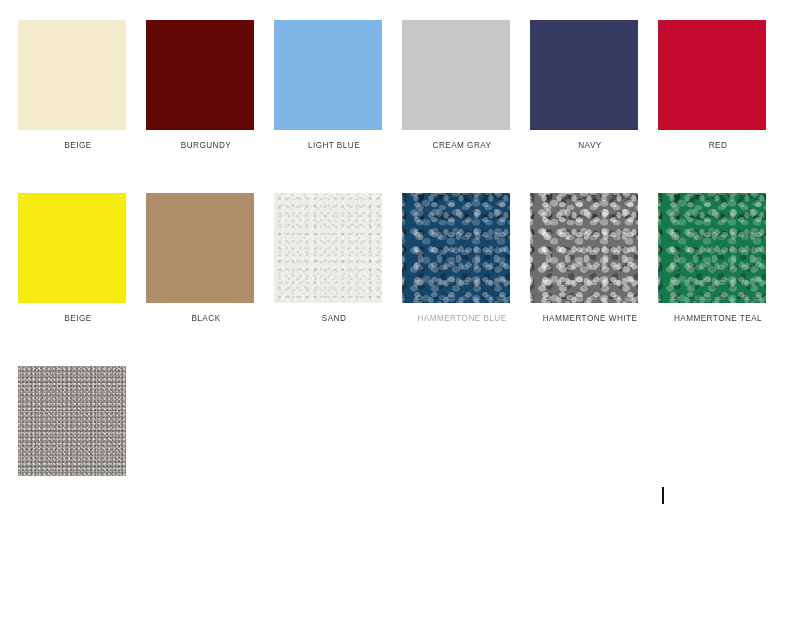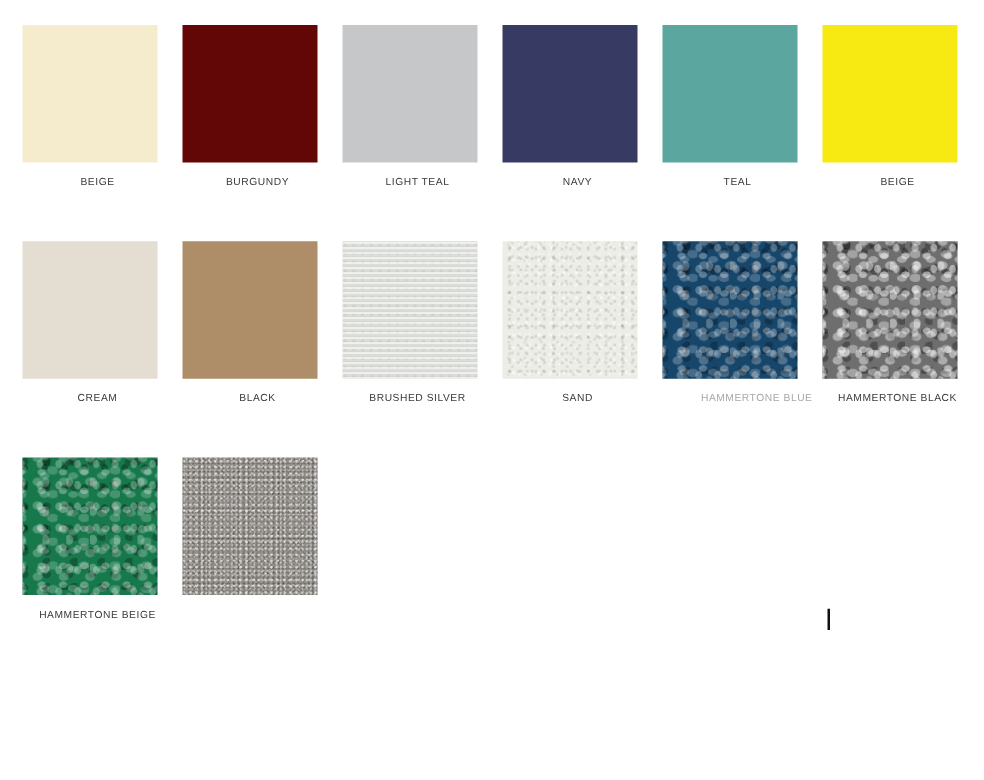--- a/index.html
+++ b/index.html
@@ -42,21 +42,21 @@
   .swatch-label {
     display: block;
     text-align: center;
     font-size: 8.2px;
     letter-spacing: 0.45px;
     color: #3a3a3a;
     margin-top: 10px;
     line-height: 11px;
     white-space: nowrap;
   }
-  .swatch-label.muted { color: #a8a8a8; text-align: right; }
+  .swatch-label.muted { color: #a8a8a8; }
 
   
   .chip-outline { box-shadow: inset 0 0 0 1px #e4e4e4; }
 
   
   .tex-sand::after,
   .tex-silvergrain::after {
     content: "";
     position: absolute;
     inset: -30%;
@@ -141,61 +141,57 @@
 <div id="swatch-grid">
     <div class="swatch-cell">
       <div class="swatch-chip " style="background-color: rgb(245, 235, 205);"></div>
       <span class="swatch-label">BEIGE</span>
     </div>
     <div class="swatch-cell">
       <div class="swatch-chip " style="background-color: rgb(98, 7, 6);"></div>
       <span class="swatch-label">BURGUNDY</span>
     </div>
     <div class="swatch-cell">
+      <div class="swatch-chip " style="background-color: rgb(126, 182, 230);"></div>
+      <span class="swatch-label">LIGHT BLUE</span>
+    </div>
+    <div class="swatch-cell">
       <div class="swatch-chip " style="background-color: rgb(198, 199, 200);"></div>
-      <span class="swatch-label">LIGHT TEAL</span>
+      <span class="swatch-label">CREAM GRAY</span>
     </div>
     <div class="swatch-cell">
       <div class="swatch-chip " style="background-color: rgb(55, 59, 99);"></div>
       <span class="swatch-label">NAVY</span>
     </div>
     <div class="swatch-cell">
-      <div class="swatch-chip " style="background-color: rgb(91, 166, 158);"></div>
-      <span class="swatch-label">TEAL</span>
+      <div class="swatch-chip " style="background-color: rgb(194, 10, 47);"></div>
+      <span class="swatch-label">RED</span>
     </div>
     <div class="swatch-cell">
       <div class="swatch-chip " style="background-color: rgb(246, 234, 18);"></div>
       <span class="swatch-label">BEIGE</span>
     </div>
     <div class="swatch-cell">
-      <div class="swatch-chip " style="background-color: rgb(228, 222, 210);"></div>
-      <span class="swatch-label">CREAM</span>
-    </div>
-    <div class="swatch-cell">
       <div class="swatch-chip " style="background-color: rgb(174, 142, 104);"></div>
       <span class="swatch-label">BLACK</span>
-    </div>
-    <div class="swatch-cell">
-      <div class="swatch-chip tex-brushed" style="background-color: rgb(223, 226, 220);"></div>
-      <span class="swatch-label">BRUSHED SILVER</span>
     </div>
     <div class="swatch-cell">
       <div class="swatch-chip tex-sand" style="background-color: rgb(237, 237, 231);"></div>
       <span class="swatch-label">SAND</span>
     </div>
     <div class="swatch-cell">
       <div class="swatch-chip tex-hammer" style="background-color: rgb(23, 70, 107);"></div>
       <span class="swatch-label muted">HAMMERTONE BLUE</span>
     </div>
     <div class="swatch-cell">
       <div class="swatch-chip tex-hammer light" style="background-color: rgb(110, 110, 110);"></div>
-      <span class="swatch-label">HAMMERTONE BLACK</span>
+      <span class="swatch-label">HAMMERTONE WHITE</span>
     </div>
     <div class="swatch-cell">
       <div class="swatch-chip tex-hammer" style="background-color: rgb(23, 120, 75);"></div>
-      <span class="swatch-label">HAMMERTONE BEIGE</span>
+      <span class="swatch-label">HAMMERTONE TEAL</span>
     </div>
     <div class="swatch-cell">
       <div class="swatch-chip tex-silvergrain" style="background-color: rgb(156, 152, 146);"></div>
     </div>
   </div>
 
 <div id="text-caret" style="left: 662px; top: 487px; width: 2px; height: 17px; background: rgb(17, 17, 17); display: block;"></div>
 
 </body></html>

